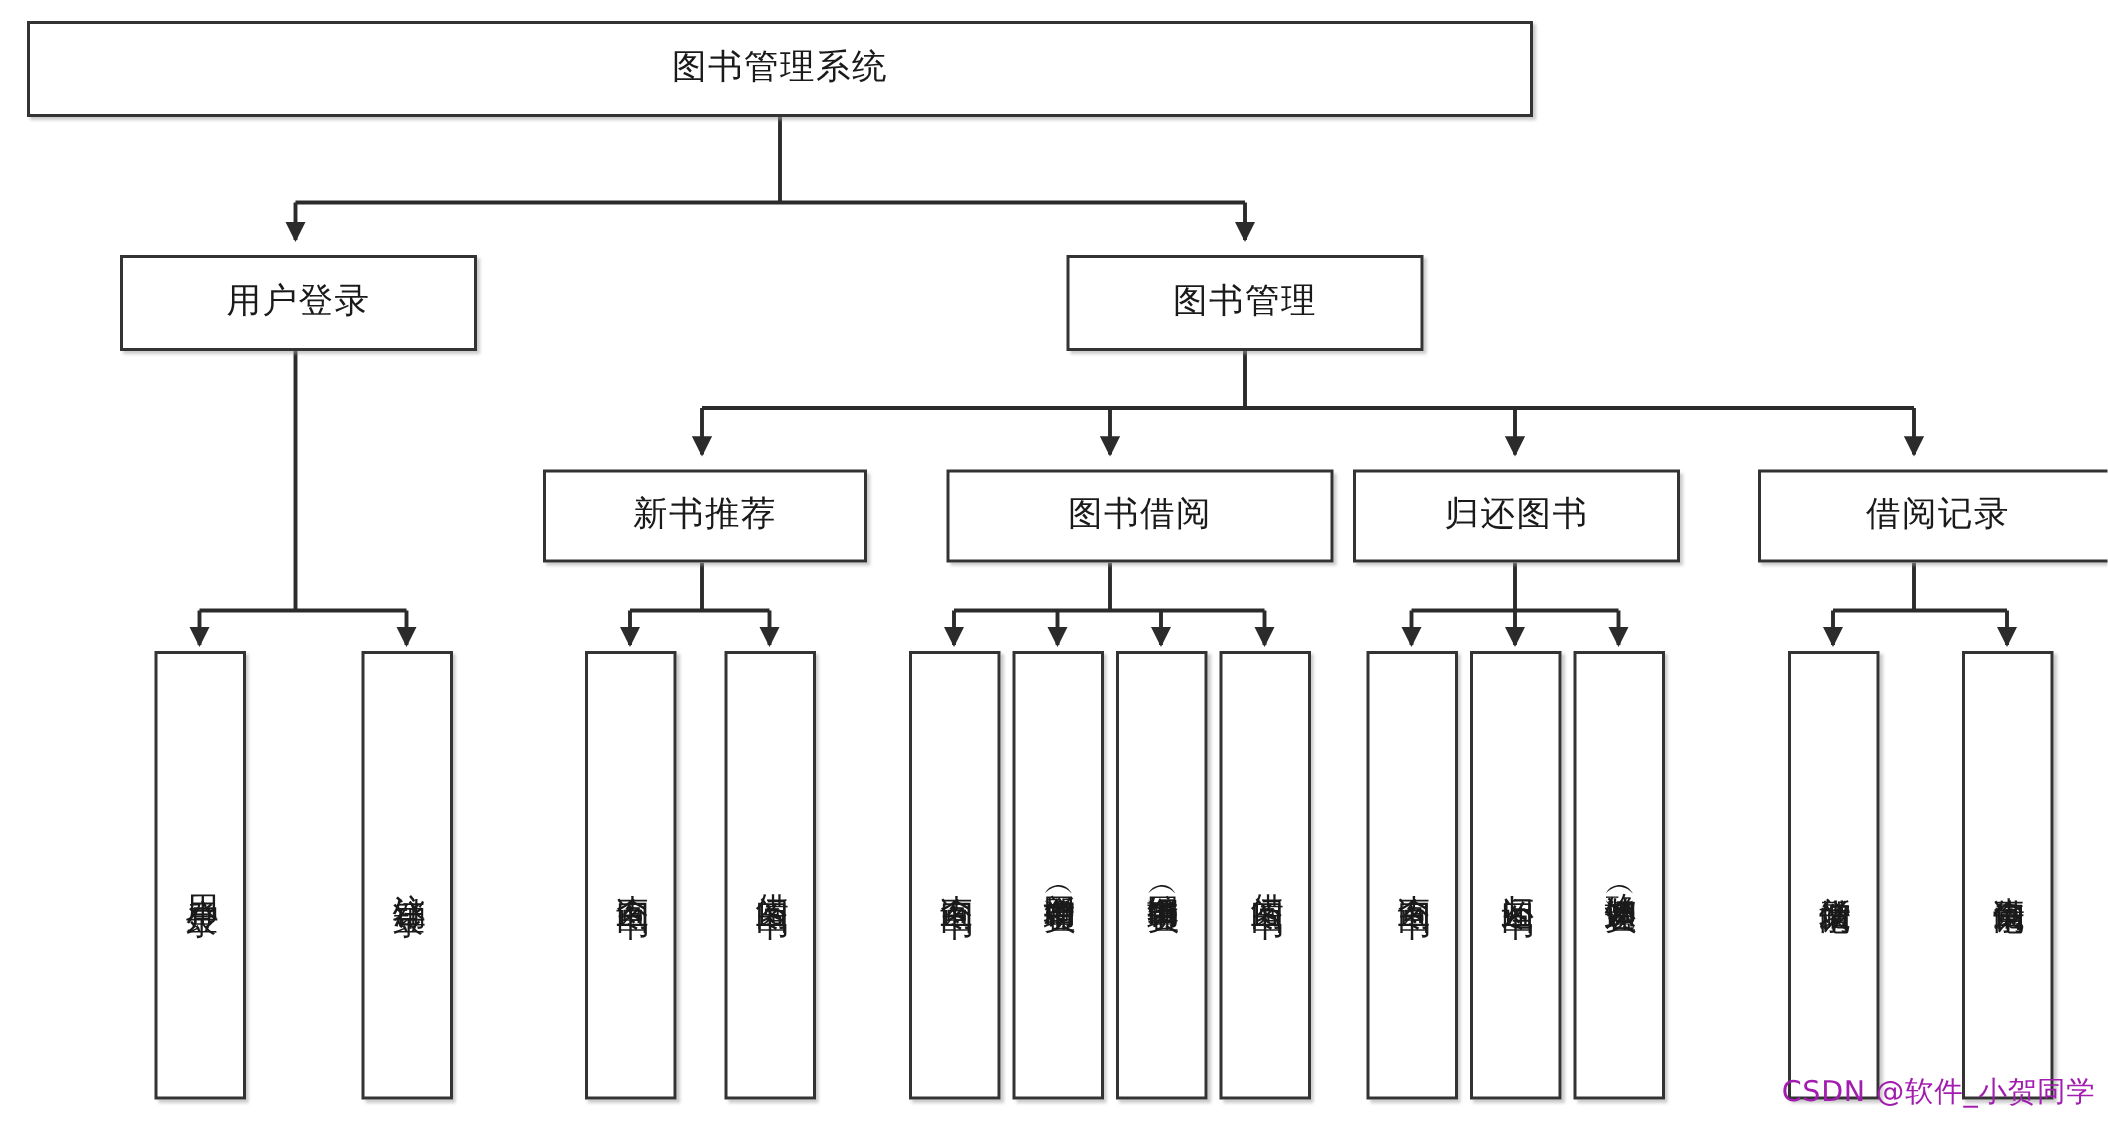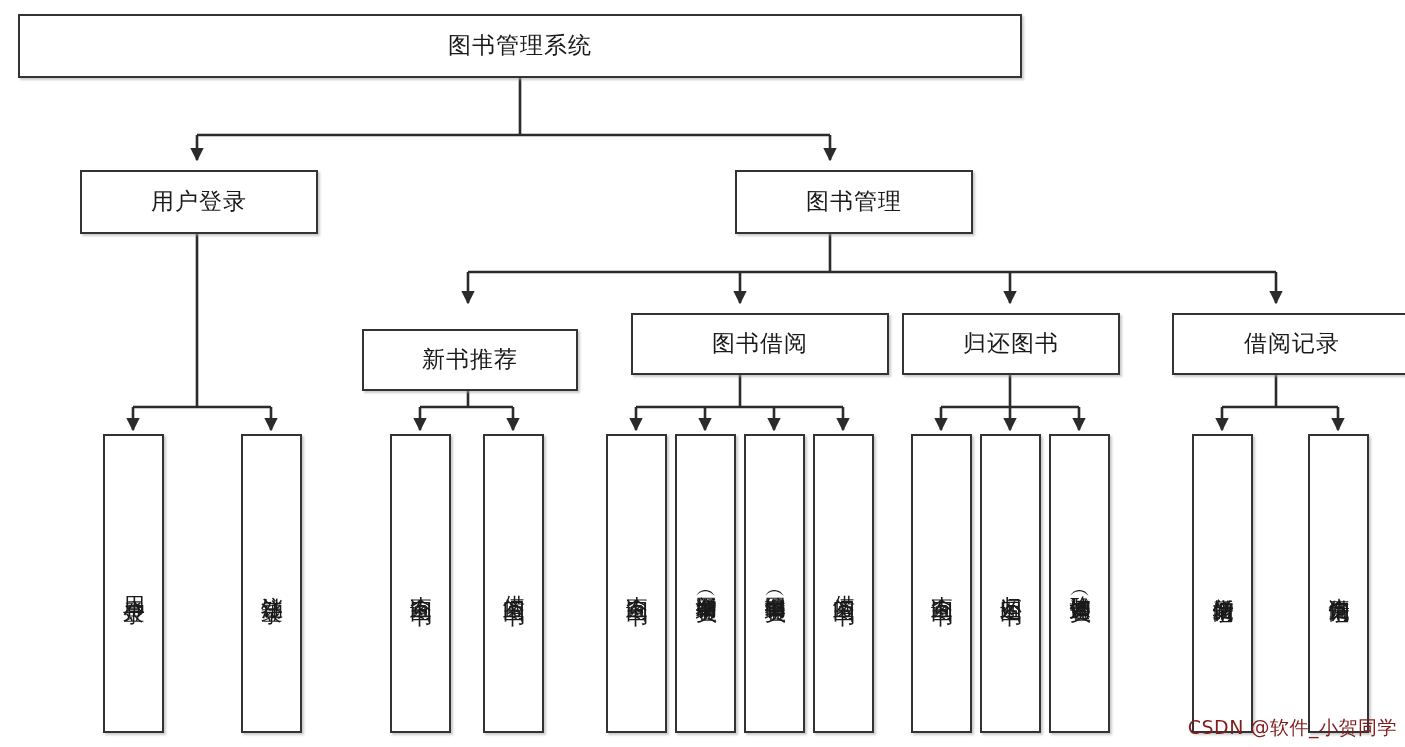--- a/index.html
+++ b/index.html
@@ -60,21 +60,21 @@
   }
   .node.vertical.tall-label .node-label {
     font-size: 21px;
     letter-spacing: 1px;
   }
   .watermark {
     position: absolute;
     right: 8px;
     bottom: 6px;
     font-size: 19px;
-    color: #7f1d1d;
+    color: #a21caf;
     letter-spacing: 0.5px;
     white-space: nowrap;
     font-family: "DejaVu Sans", "Liberation Sans", sans-serif;
   }
 </style>
 </head>
 <body>
 
 <div id="diagram-root">
 
@@ -128,25 +128,25 @@
     </g>
   </svg>
 
   <div class="node horizontal" style="left:18px; top:14px; width:1004px; height:64px;">
     <span class="node-label">图书管理系统</span>
   </div>
 
   <div class="node horizontal" style="left:80px; top:170px; width:238px; height:64px;">
     <span class="node-label">用户登录</span>
   </div>
-  <div class="node horizontal" style="left:711px; top:170px; width:238px; height:64px;margin-left:24px;">
+  <div class="node horizontal" style="left:711px; top:170px; width:238px; height:64px;">
     <span class="node-label">图书管理</span>
   </div>
 
-  <div class="node horizontal" style="left:362px; top:313px; width:216px; height:62px;margin-top:16px;">
+  <div class="node horizontal" style="left:362px; top:313px; width:216px; height:62px;">
     <span class="node-label">新书推荐</span>
   </div>
   <div class="node horizontal" style="left:631px; top:313px; width:258px; height:62px;">
     <span class="node-label">图书借阅</span>
   </div>
   <div class="node horizontal" style="left:902px; top:313px; width:218px; height:62px;">
     <span class="node-label">归还图书</span>
   </div>
   <div class="node horizontal" style="left:1172px; top:313px; width:240px; height:62px;">
     <span class="node-label">借阅记录</span>

